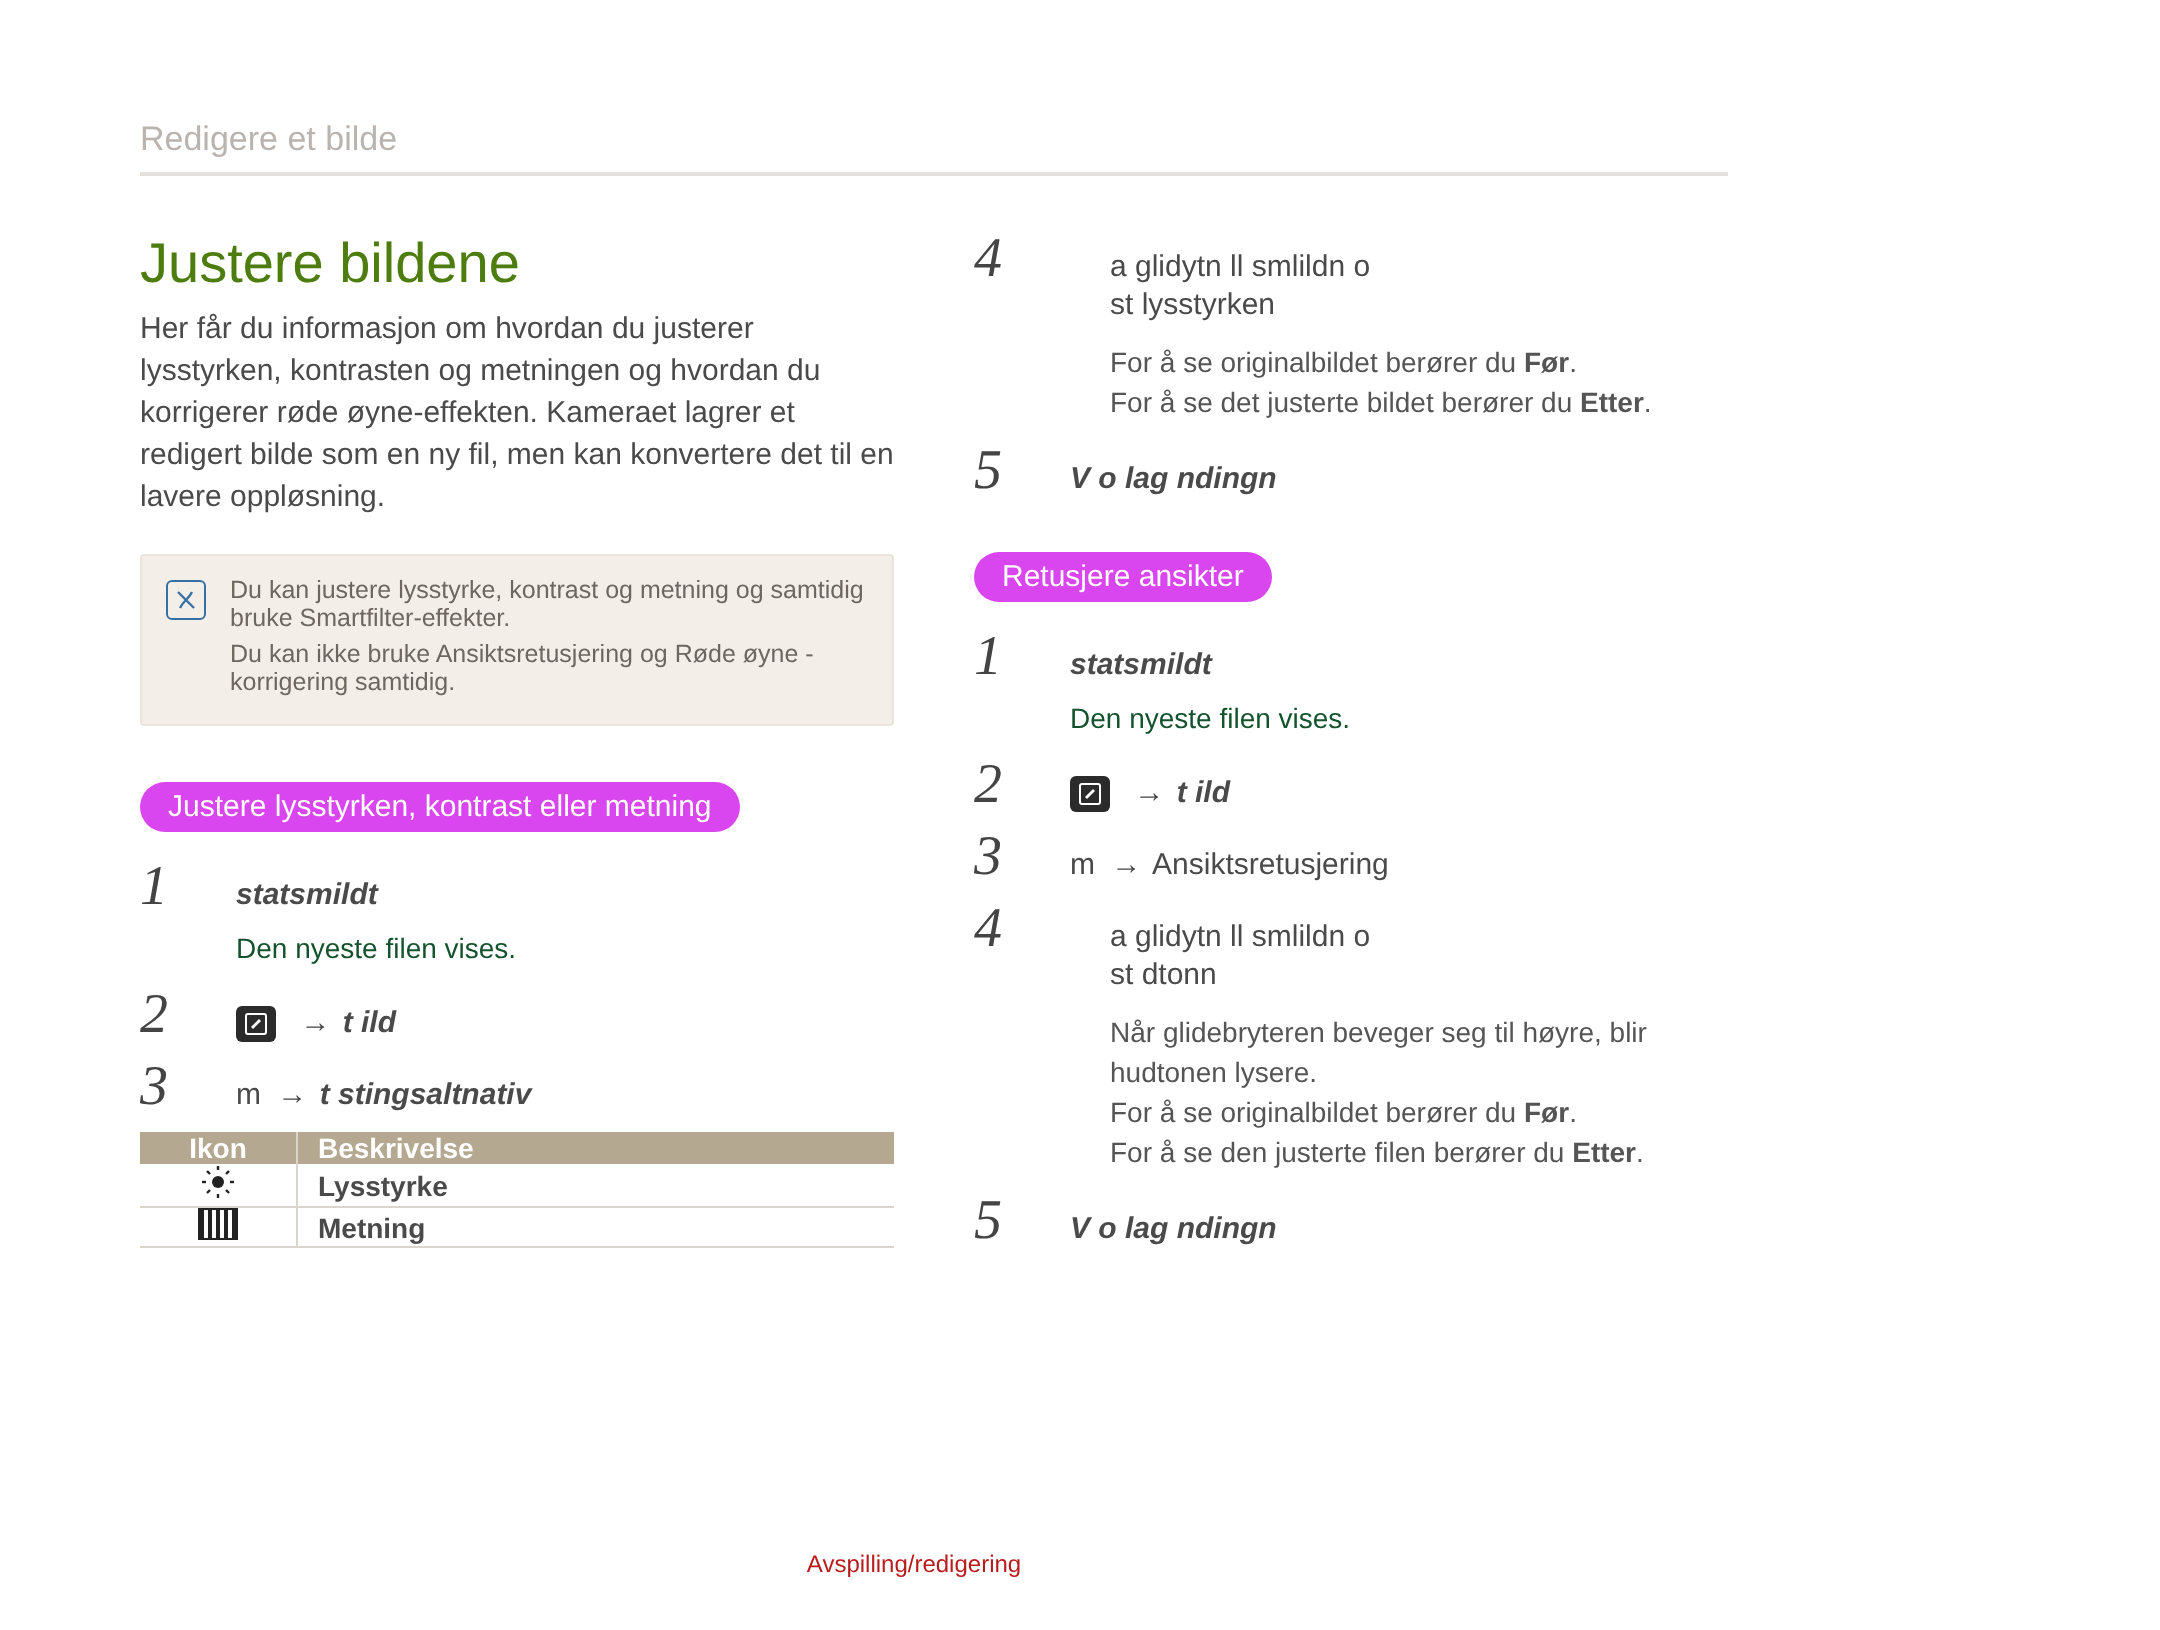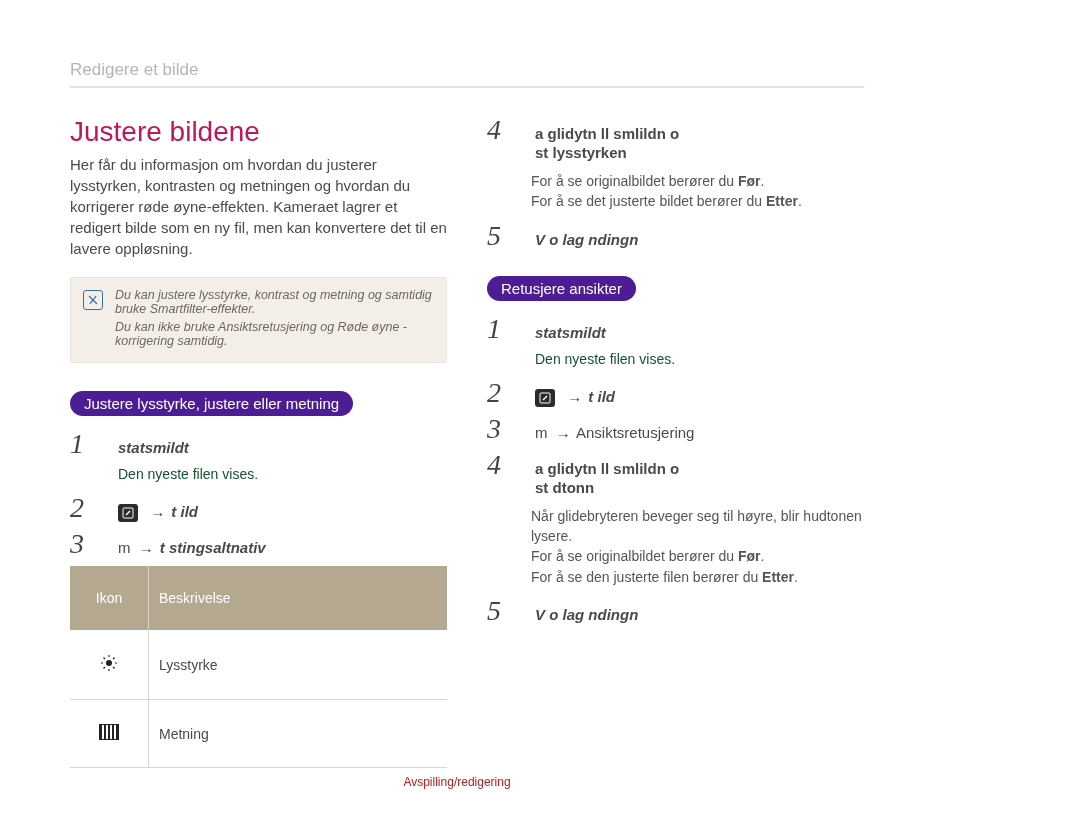--- a/index.html
+++ b/index.html
@@ -29,60 +29,59 @@
   }
   .cols {
     display: flex;
     gap: 40px;
   }
   .col {
     flex: 1 1 0;
     min-width: 0;
   }
   h1.section-title {
-    color: #be185d;
+    color: #4d7c0f;
     font-weight: 400;
     font-size: 28px;
     margin: 0 0 6px 0;
   }
   .intro {
     font-size: 15px;
     line-height: 1.4;
     margin-bottom: 18px;
   }
   .note-box {
     background: #f3efe8;
     border: 1px solid #e9e5dd;
     border-radius: 2px;
     padding: 10px 12px 10px 12px;
     display: flex;
     gap: 12px;
     font-size: 12.5px;
     color: #6d675f;
     margin-bottom: 28px;
-    font-style: italic;
   }
   .note-icon {
     width: 18px;
     height: 18px;
     border: 1.5px solid #3770a4;
     border-radius: 3px;
     color: #3770a4;
     display: flex;
     align-items: center;
     justify-content: center;
     font-weight: bold;
     font-size: 12px;
     flex: none;
     margin-top: 2px;
   }
   .note-lines div { margin-bottom: 4px; }
   .pill {
     display: inline-block;
-    background: #4c1d95;
+    background: #d946ef;
     color: #fff;
     font-size: 15px;
     padding: 4px 14px;
     border-radius: 14px;
     margin-bottom: 14px;
     text-align: right;
   }
   .steps { }
   .step {
     display: flex;
@@ -102,21 +101,21 @@
   .step-sub {
     margin-left: 48px;
     font-size: 14px;
     color: #14532d;
     margin-top: 2px;
     margin-bottom: 12px;
   }
   .step-body { font-size: 15px; }
   .step-body .bold { font-weight: 600; font-style: italic; }
   .step-lines {
-    margin-left: 44px;
+    margin-left: 68px;
     font-size: 14px;
     color: #555;
     line-height: 1.45;
     margin-bottom: 10px;
   }
   .icon-box {
     display: inline-flex;
     align-items: center;
     justify-content: center;
     width: 20px;
@@ -131,23 +130,23 @@
   .arrow { padding: 0 2px 0 4px; color:#444; }
   table.opt {
     width: 100%;
     border-collapse: collapse;
     font-size: 14px;
     margin-top: 6px;
   }
   table.opt thead tr { background: #b5a891; color: #fff; }
   table.opt th, table.opt td {
     text-align: left;
-    padding: 24px 10px;
+    padding: 0 10px;
     border-bottom: 1px solid #d9d5cd;
-    font-weight: 400;
+    font-weight: 700;
   }
   table.opt th:first-child, table.opt td:first-child {
     width: 58px;
     text-align: center;
     border-right: 1px solid #d9d5cd;
   }
   table.opt thead th { border-bottom: none; }
   .circ-icon {
     width: 18px; height: 18px;
     display: inline-flex;
@@ -170,21 +169,21 @@
     bottom: 26px;
     left: 0; right: 0;
     text-align: center;
     font-size: 12px;
     color: #b91c1c;
   }
   .footer .pnum {
     margin-left: 10px;
     color:#8b847b;
   }
-  .multiline .bold-line { font-weight:700; margin-bottom:2px; }
+  .multiline .bold-line { font-weight:400; margin-bottom:2px;margin-left:20px; }
 </style>
 </head>
 <body>
 
 <div class="page">
   <div class="breadcrumb">Redigere et bilde</div>
 
   <div class="cols">
 
     <div class="col">
@@ -196,21 +195,21 @@
           <svg width="12" height="12" viewBox="0 0 12 12">
               <path d="M2 2 L10 10 M3 10 C5 6 7 6 9 2" stroke="#3770a4" stroke-width="1.2" fill="none"></path>
             </svg>
         </div>
         <div class="note-lines">
           <div>Du kan justere lysstyrke, kontrast og metning og samtidig bruke Smartfilter-effekter.</div>
           <div>Du kan ikke bruke Ansiktsretusjering og Røde øyne - korrigering samtidig.</div>
         </div>
       </div>
 
-      <div class="pill">Justere lysstyrke, justere eller metning</div>
+      <div class="pill">Justere lysstyrken, kontrast eller metning</div>
 
       <div class="steps">
         <div class="step">
           <div class="step-num">1</div>
           <div class="step-body"><span class="bold">statsmildt</span></div>
         </div>
         <div class="step-sub">Den nyeste filen vises.</div>
 
         <div class="step">
           <div class="step-num">2</div>

